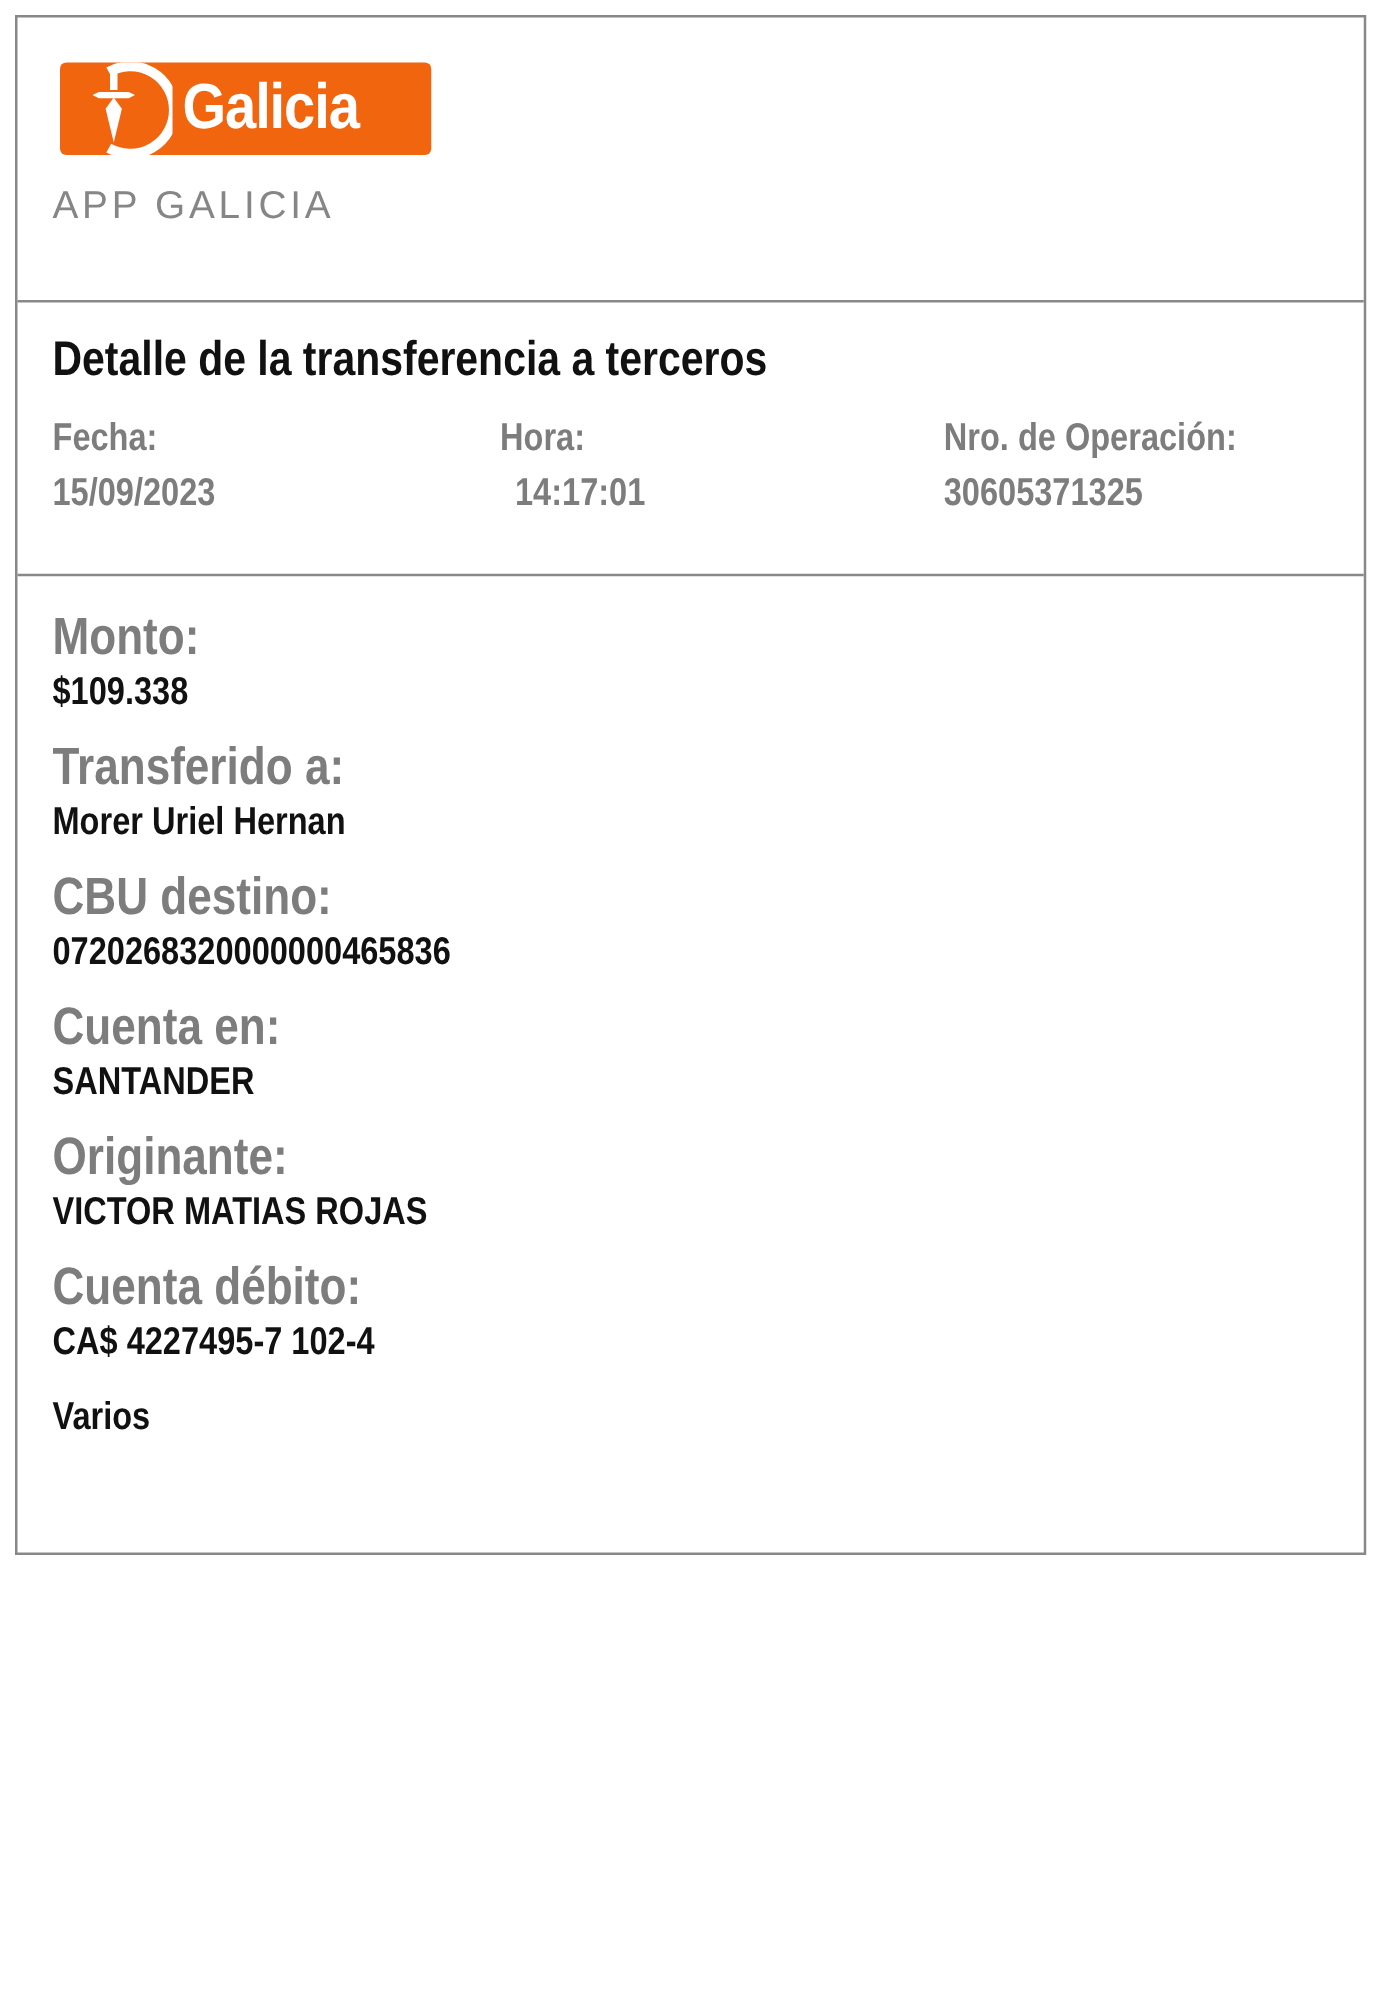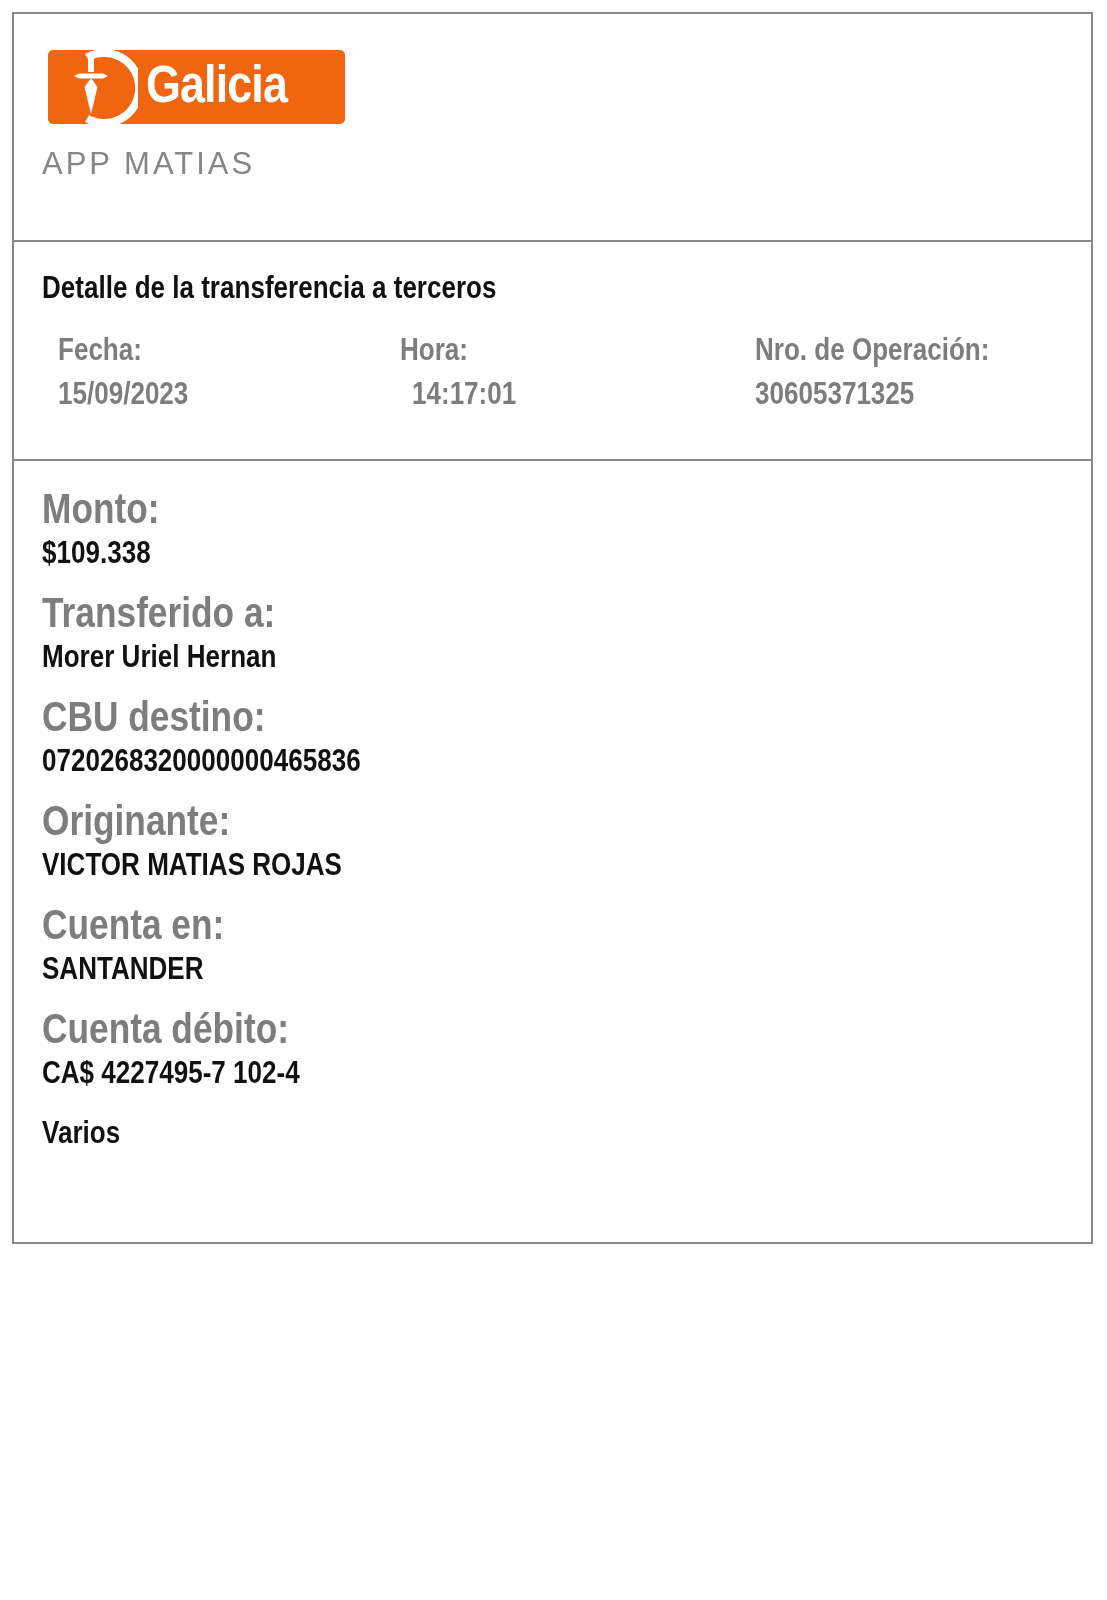--- a/index.html
+++ b/index.html
@@ -38,26 +38,26 @@
     color:var(--appname-gray,#868686);letter-spacing:3px;
   }
   
   .cx{
     display:inline-block;transform:scaleX(.84);transform-origin:0 50%;
     white-space:nowrap;font-weight:bold;
   }
   
   .sec-meta{height:182px;border-top:2px solid var(--border-gray,#888);}
   .doc-title{
-    margin:24px 0 0 28px;font-size:31px;line-height:44px;
+    margin:24px 0 0 28px;font-size:39px;line-height:44px;
     color:var(--value-black,#111);
   }
   .meta-row{position:relative;margin:18px 0 0 28px;height:92px;}
   .meta-col{position:absolute;top:0;}
-  .meta-col.c0{left:0;margin-left:16px;}
+  .meta-col.c0{left:0;}
   .meta-col.c1{left:358px;text-decoration:underline;}
   .meta-col.c2{left:713px;}
   .meta-label,.meta-value{
     font-size:31px;line-height:44px;color:var(--label-gray,#7d7d7d);
   }
   .meta-col.c1 .meta-value{padding-left:12px;}
   
   .sec-fields{flex:1;border-top:2px solid var(--border-gray,#888);padding:26px 0 0 28px;}
   .field{height:104px;}
   .field-label{font-size:42px;line-height:44px;color:var(--label-gray,#7d7d7d);text-decoration:underline;}
@@ -75,21 +75,21 @@
         <path d="M 33 7.5 A 35 35 0 1 1 33 68.5" fill="none" stroke="#ffffff" stroke-width="8" stroke-linecap="butt"></path>
 
         <path d="M37 4 L40 9 L40 22 L34 22 L34 9 Z" fill="#ffffff"></path>
 
         <path d="M20 26 L25 23.5 L49 23.5 L54 26 L49 28.5 L25 28.5 Z" fill="#ffffff"></path>
 
         <path d="M37 28 L43.5 37 L37 64 L30.5 37 Z" fill="#ffffff"></path>
       </svg>
       <span class="logo-word">Galicia</span>
     </div>
-    <div class="app-name">APP MATIAS</div>
+    <div class="app-name">APP GALICIA</div>
   </div>
 
   <div class="sec-meta">
     <div class="doc-title">
       <span class="cx">Detalle de la transferencia a terceros</span>
     </div>
     <div class="meta-row">
       <div class="meta-col c0">
         <div class="meta-label">
           <span class="cx">Fecha:</span>
@@ -135,30 +135,30 @@
 
     <div class="field">
       <div class="field-label">
         <span class="cx">CBU destino:</span></div>
       <div class="field-value">
         <span class="cx">0720268320000000465836</span></div>
     </div>
 
     <div class="field">
       <div class="field-label">
-        <span class="cx">Originante:</span></div>
+        <span class="cx">Cuenta en:</span></div>
       <div class="field-value">
-        <span class="cx">VICTOR MATIAS ROJAS</span></div>
+        <span class="cx">SANTANDER</span></div>
     </div>
 
     <div class="field">
       <div class="field-label">
-        <span class="cx">Cuenta en:</span></div>
+        <span class="cx">Originante:</span></div>
       <div class="field-value">
-        <span class="cx">SANTANDER</span></div>
+        <span class="cx">VICTOR MATIAS ROJAS</span></div>
     </div>
 
 
     <div class="field">
       <div class="field-label">
         <span class="cx">Cuenta débito:</span></div>
       <div class="field-value">
         <span class="cx">CA$ 4227495-7 102-4</span></div>
     </div>
 

